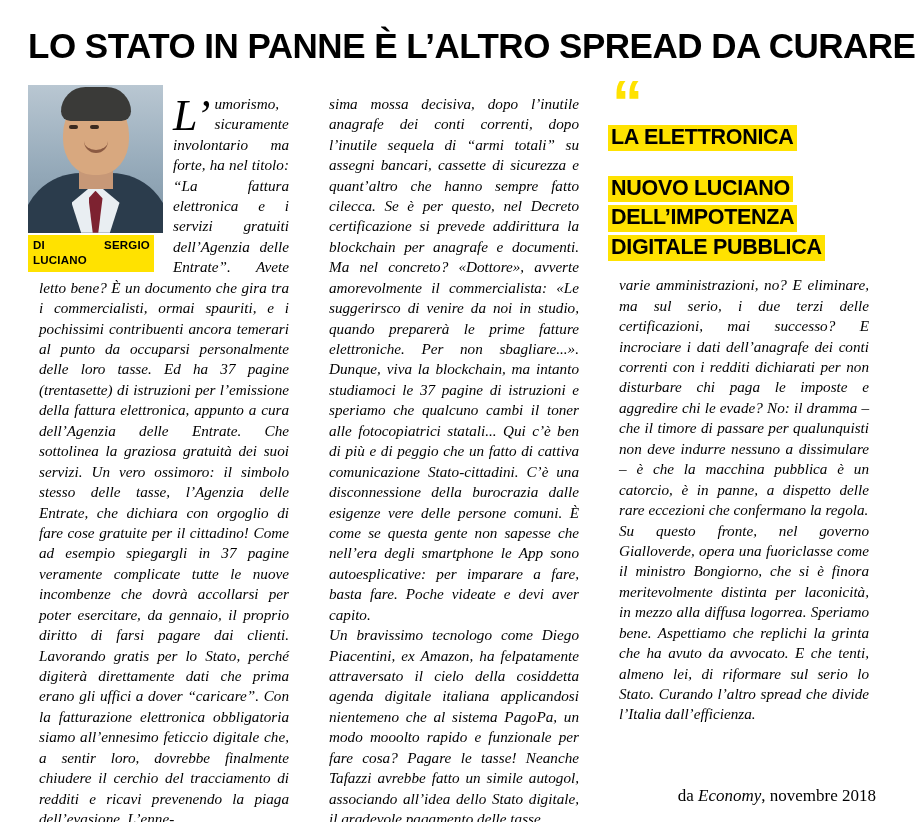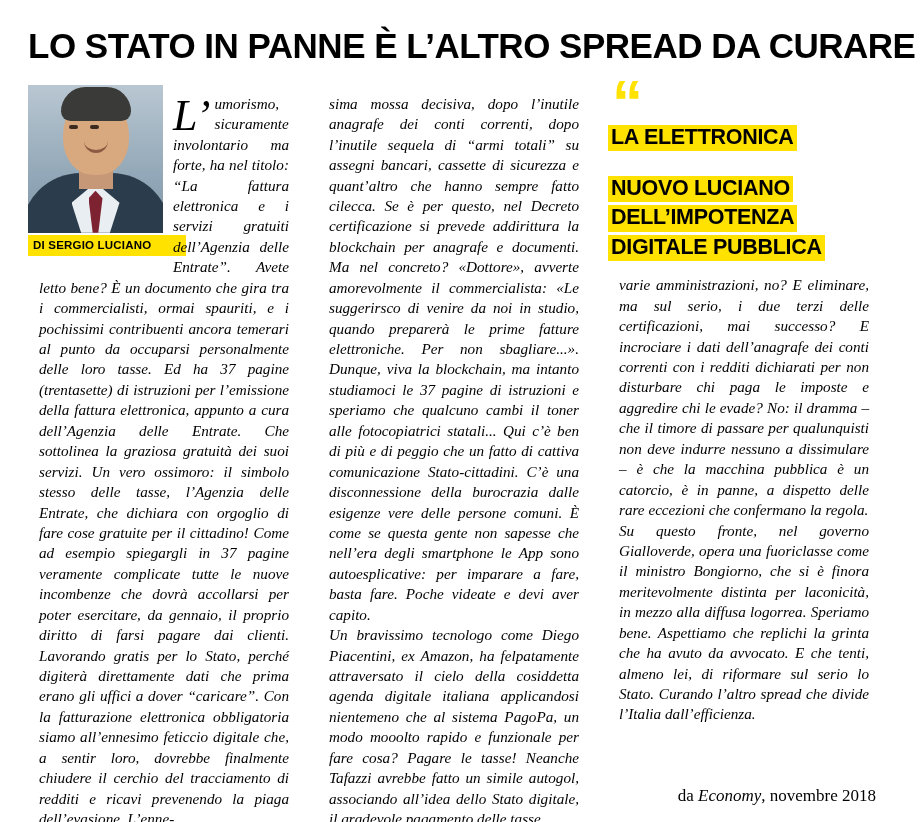--- a/index.html
+++ b/index.html
@@ -146,21 +146,21 @@
     border-bottom: 3px solid #8b5a42;
     border-radius: 0 0 14px 14px;
   }
   .byline {
     background: #ffe200;
     font-family: "Liberation Sans", sans-serif;
     font-weight: bold;
     font-size: 11.5px;
     letter-spacing: 0.2px;
     padding: 3px 4px 3px 5px;
-    width: 158px;
+    width: 126px;
     box-sizing: border-box;
     margin-top: 2px;
   }
   .dropcap::first-letter {
     float: left;
     font-size: 44px;
     line-height: 0.82;
     padding: 4px 4px 0 0;
     font-family: "Liberation Serif", serif;
   }

